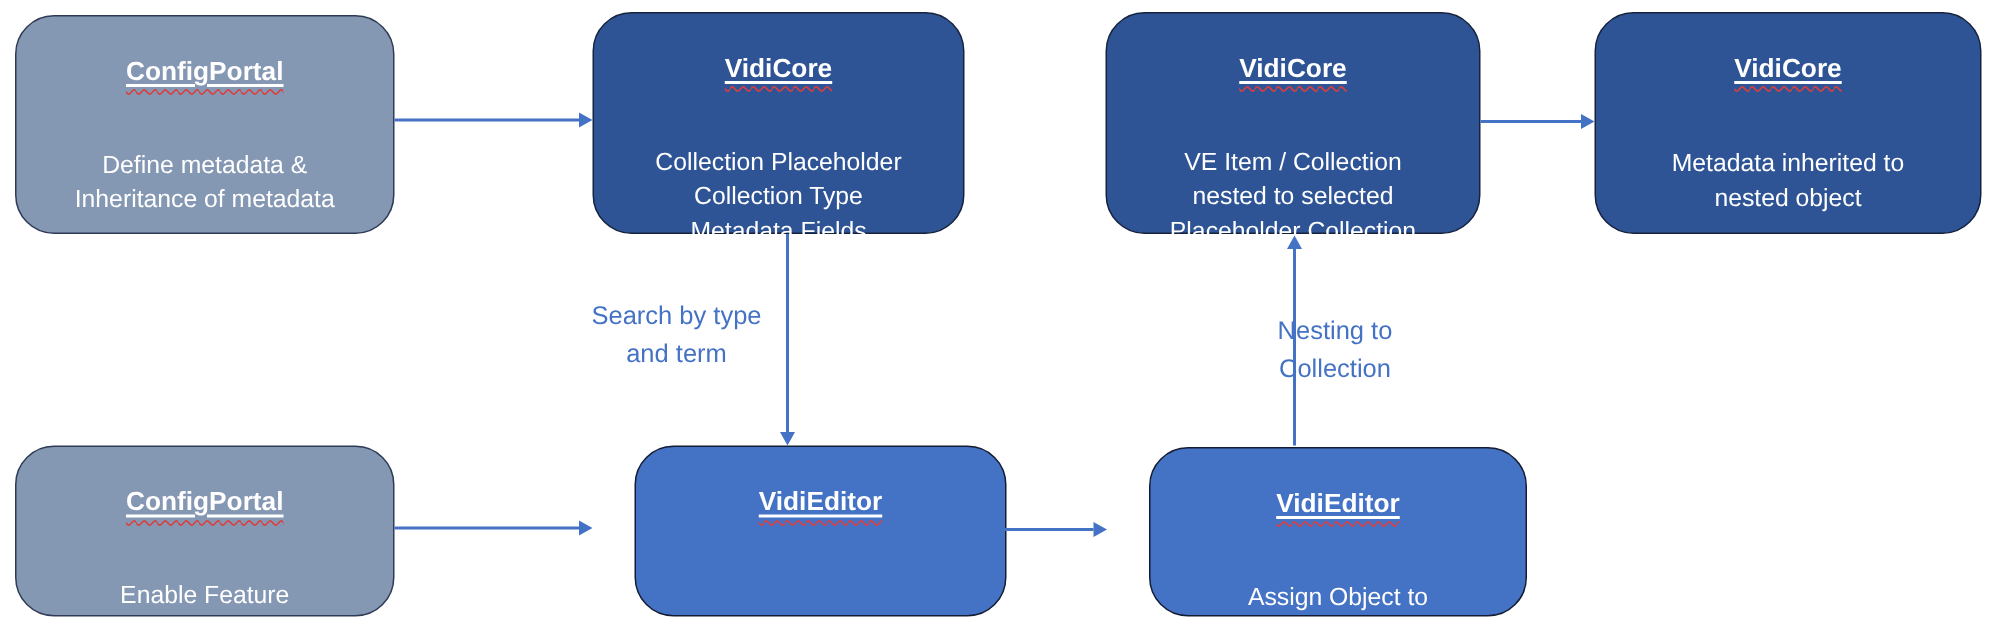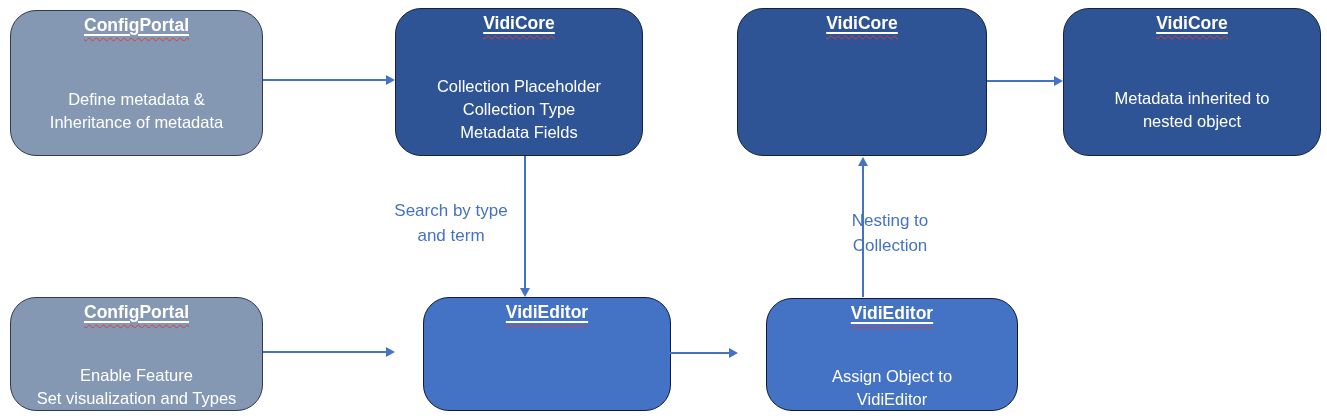--- a/index.html
+++ b/index.html
@@ -16,21 +16,21 @@
   .box {
     position: absolute;
     box-sizing: border-box;
     border-radius: 26px;
     border: 1.5px solid;
     color: var(--box-text, #fff);
     display: flex;
     flex-direction: column;
     align-items: center;
     text-align: center;
-    padding: 4px 8px 10px 8px;
+    padding: 26px 8px 10px 8px;
     gap: 40px;
   }
   .box.slate { background: var(--slate-fill, #8497B3); border-color: var(--slate-border, #2F3B55); }
   .box.dark  { background: var(--dark-fill, #2E5496);  border-color: var(--dark-border, #15233E); text-align: center; }
   .box.blue  { background: var(--blue-fill, #4472C4);  border-color: var(--blue-border, #131C33); margin-left: 28px; }
 
   .box-title {
     font-size: 17.5px;
     font-weight: bold;
     line-height: 1.25;
@@ -116,20 +116,23 @@
 
   <div class="box dark" style="left:395px; top:8px; width:248px; height:148px;">
     <div class="box-title"><span class="solid-underline">VidiCore</span></div>
     <div class="box-body">Collection Placeholder
 Collection Type
 Metadata Fields</div>
   </div>
 
   <div class="box dark" style="left:737px; top:8px; width:250px; height:148px;">
     <div class="box-title"><span class="solid-underline">VidiCore</span></div>
+    <div class="box-body">VE Item / Collection
+nested to selected
+Placeholder Collection</div>
   </div>
 
   <div class="box dark" style="left:1063px; top:8px; width:258px; height:148px;">
     <div class="box-title"><span class="solid-underline">VidiCore</span></div>
     <div class="box-body">Metadata inherited to
 nested object</div>
   </div>
 
   <div class="box slate" style="left:10px; top:297px; width:253px; height:114px;">
     <div class="box-title"><span class="solid-underline">ConfigPortal</span></div>

